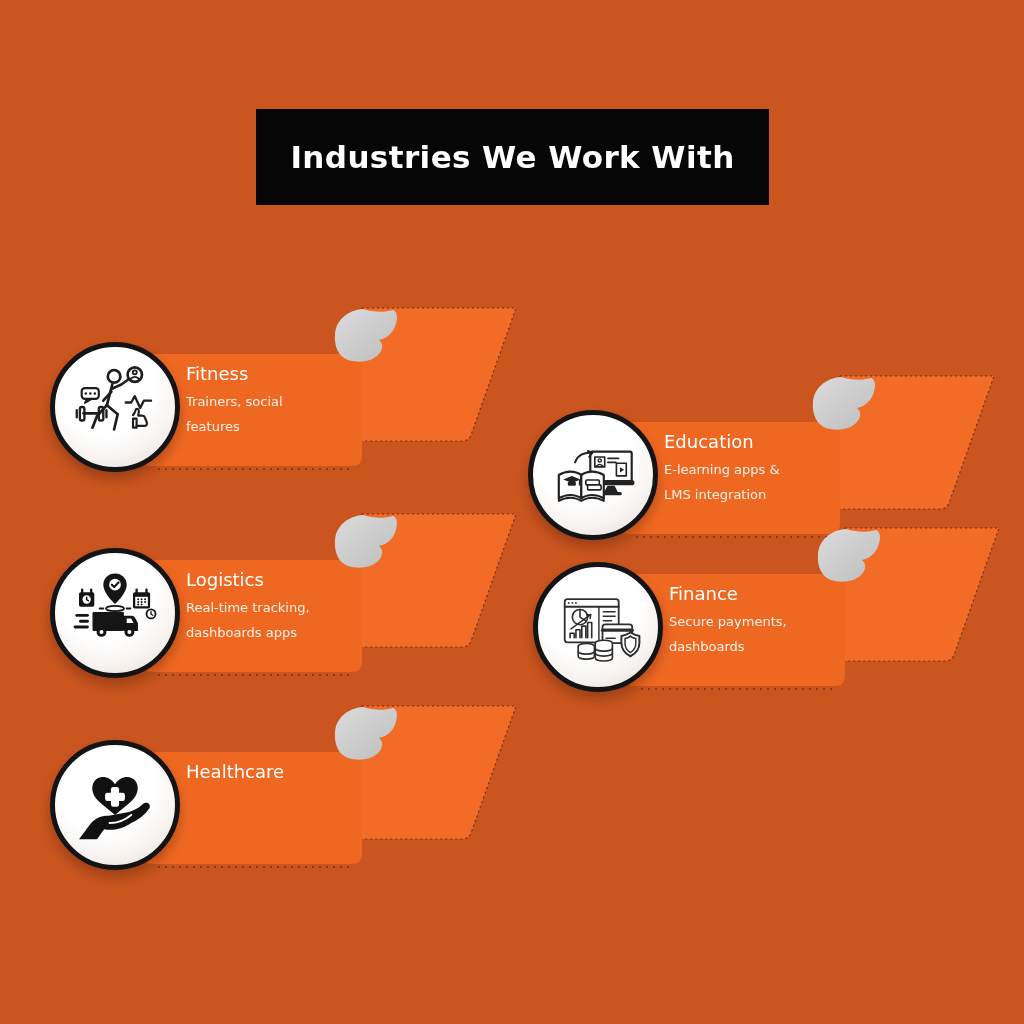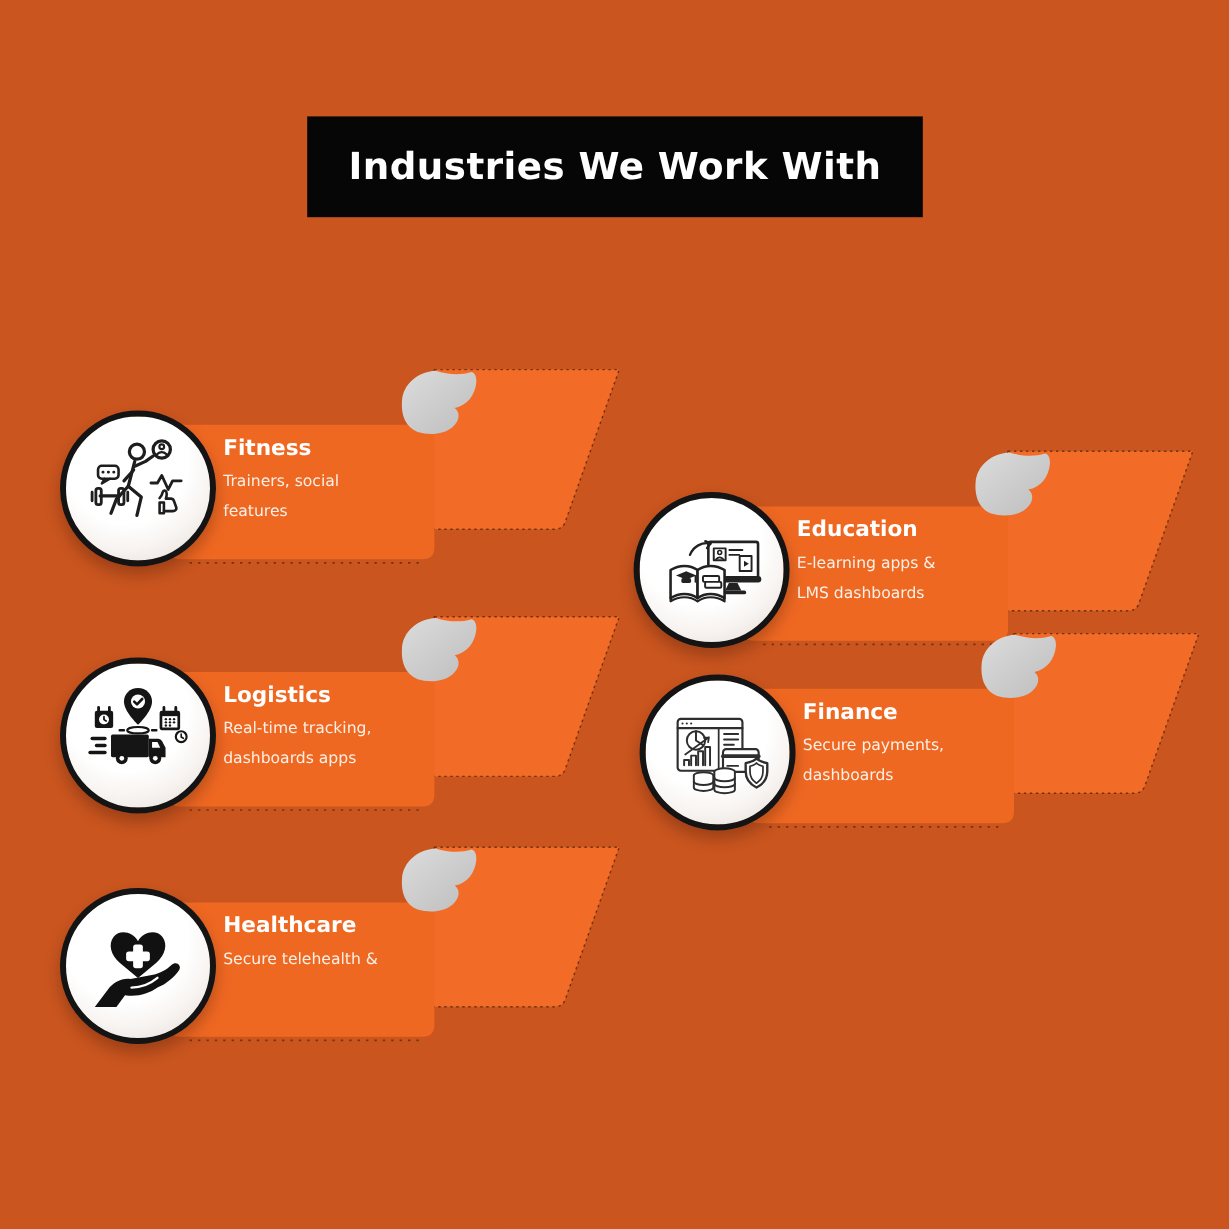--- a/index.html
+++ b/index.html
@@ -14,21 +14,21 @@
     --ink:#1B1B1B;
   }
   *{margin:0;padding:0;box-sizing:border-box}
   html,body{width:1024px;height:1024px;overflow:hidden}
   body{
     position:relative;
     background:var(--bg);
     font-family:"DejaVu Sans", sans-serif;
   }
   .header{
-    position:absolute;left:256px;top:97px;width:513px;height:84px;
+    position:absolute;left:256px;top:109px;width:513px;height:96px;
     background:var(--header-bg);
     display:flex;align-items:center;justify-content:center;
   }
   .header-title{
     color:var(--title-color);
     font-size:31px;font-weight:bold;letter-spacing:.4px;white-space:nowrap;
   }
   .item{position:absolute;width:490px;height:190px}
   .item-fitness{left:40px;top:300px}
   .item-logistics{left:40px;top:506px}
@@ -51,21 +51,21 @@
     border-radius:50%;
     border:5px solid #141414;
     background:radial-gradient(circle at 42% 32%, #FFFFFF 48%, #F7F3F0 68%, #E6DFD9 92%, #DDD4CC 100%);
     box-shadow:0 7px 12px rgba(40,10,0,.28);
     display:flex;align-items:center;justify-content:center;
   }
   .icon{width:90px;height:90px;display:block}
   .text{position:absolute;left:146px;top:62px;width:215px}
   .item-title{
     color:var(--title-color);
-    font-size:18px;font-weight:bold;line-height:24px;margin-bottom:3px;
+    font-size:18px;font-weight:normal;line-height:24px;margin-bottom:3px;
   }
   .item-desc{
     color:var(--desc-color);
     font-size:13px;line-height:25px;
   }
   .defs-holder{position:absolute;width:0;height:0;overflow:hidden}
 </style>
 </head>
 <body>
 
@@ -172,21 +172,20 @@
     </svg>
   </div>
 </div>
 
 <div class="item item-healthcare">
   <svg class="ribbon" viewBox="0 0 490 190">
       <use href="#ribbon-shape"></use>
     </svg>
   <div class="text">
     <div class="item-title">Healthcare</div>
-    <div class="item-desc">Secure telehealth &amp;</div>
   </div>
   <div class="badge">
     <svg class="icon" viewBox="0 0 100 100">
       <g fill="#111">
         <path d="M50 27 C45 18 33 16 27.5 23 C22 30 25 40 33 47 L50 61 L67 47 C75 40 78 30 72.5 23 C67 16 55 18 50 27 z"></path>
         <rect x="45.5" y="30" width="9" height="22" rx="2.5" fill="#fff"></rect>
         <rect x="39" y="36.5" width="22" height="9" rx="2.5" fill="#fff"></rect>
         <path d="M10 88 L22 72 C27 65 35 61 43 62 L64 58 C70 57 77 53 81 49 C85 45 91 49 88 54 C84 60 76 67 68 70 C60 76 48 79 38 77 L30 88 z"></path>
         <path d="M44 70 C53 70 62 66 68 61" stroke="#fff" stroke-width="2.2" fill="none" stroke-linecap="round"></path>
       </g>
@@ -194,21 +193,21 @@
   </div>
 </div>
 
 <div class="item item-education">
   <svg class="ribbon" viewBox="0 0 490 190">
       <use href="#ribbon-shape"></use>
     </svg>
   <div class="text">
     <div class="item-title">Education</div>
     <div class="item-desc">E-learning apps &amp;</div>
-    <div class="item-desc">LMS dashboards</div>
+    <div class="item-desc">LMS integration</div>
   </div>
   <div class="badge">
     <svg class="icon" viewBox="0 0 100 100">
       <g fill="none" stroke="#222" stroke-width="2.4" stroke-linejoin="round" stroke-linecap="round">
         <rect x="47" y="24" width="46" height="34" rx="2" fill="#fff"></rect>
         <rect x="52" y="30" width="11" height="11" stroke-width="1.8"></rect>
         <circle cx="57.5" cy="33.8" r="1.8" stroke-width="1.5"></circle>
         <path d="M54 40 q3.5 -3.5 7 0" stroke-width="1.5"></path>
         <path d="M66.5 31.5 h12 M66.5 36 h9" stroke-width="1.8"></path>
         <rect x="76" y="37" width="11" height="14" stroke-width="1.8" fill="#fff"></rect>

